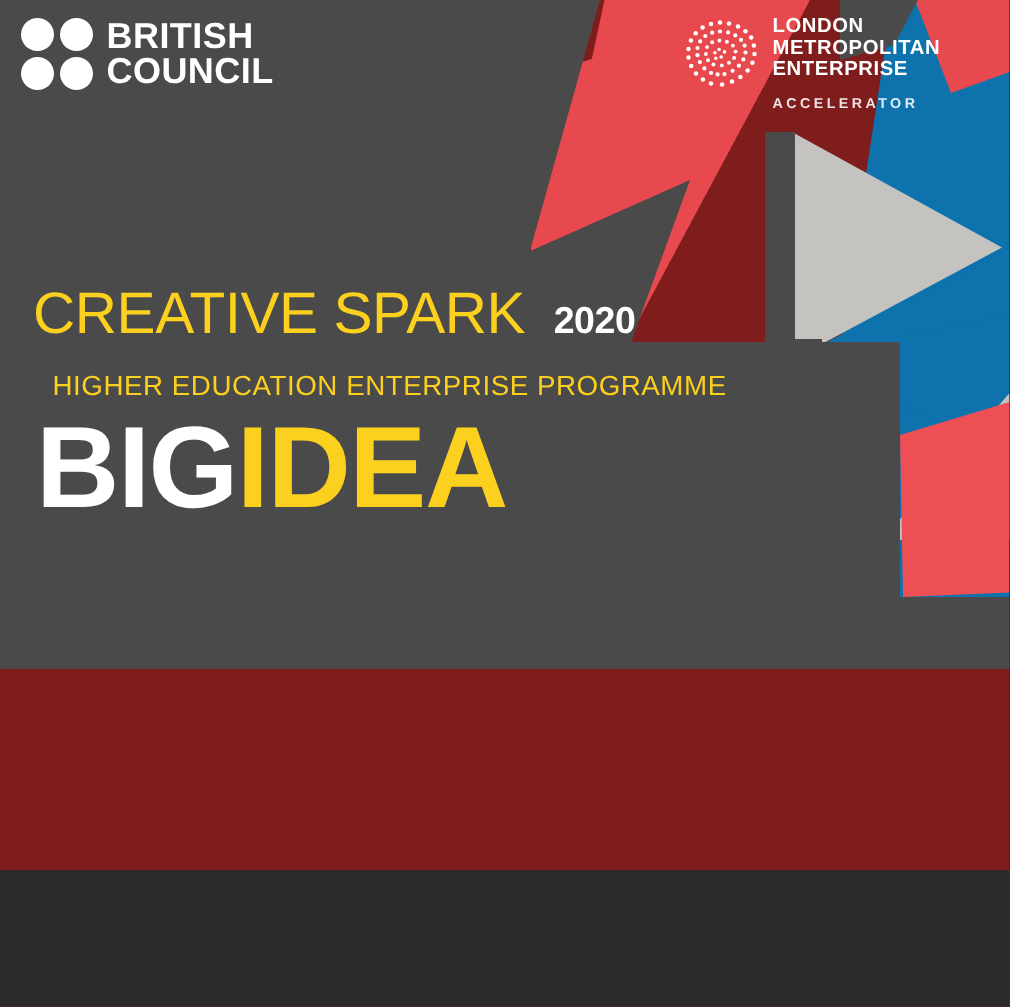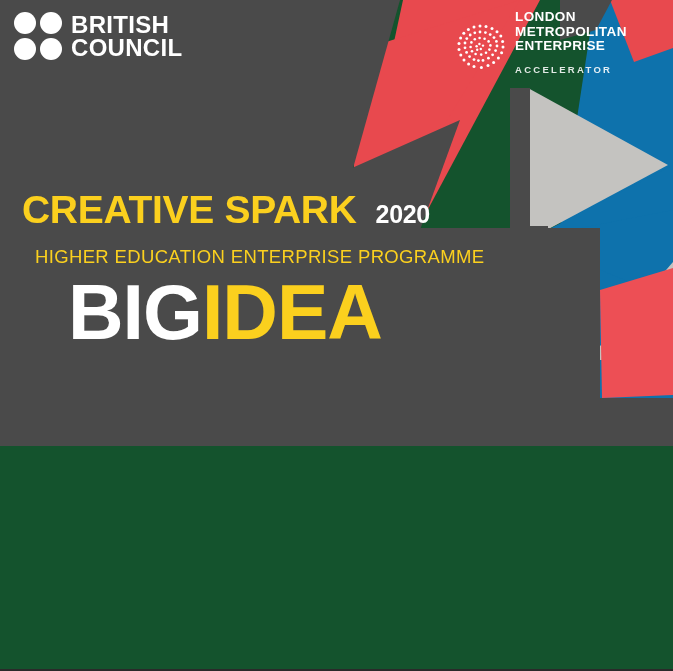--- a/index.html
+++ b/index.html
@@ -3,23 +3,23 @@
 <meta charset="utf-8">
 <style>
   html, body {
     margin: 0;
     padding: 0;
     background: #2a2a2a;
   }
   .poster {
     position: relative;
     width: 673px;
-    height: 669px;
+    height: 580px;
     overflow: hidden;
-    background: #14532d;
+    background: #7f1d1d;
     font-family: "Liberation Sans", sans-serif;
     -webkit-font-smoothing: antialiased;
   }
 
   
   .geo {
     position: absolute;
     left: 0; top: 0;
     width: 673px;
     height: 446px;
@@ -67,21 +67,21 @@
     font-weight: bold;
     letter-spacing: 0.3px;
   }
 
   
   .lm-logo {
     position: absolute;
     left: 452px;
     top: 8px;
     display: flex;
-    align-items: flex-end;
+    align-items: flex-start;
     gap: 7px;
   }
   .lm-mark {
     width: 56px;
     height: 56px;
     flex: none;
   }
   .lm-words {
     display: flex;
     flex-direction: column;
@@ -103,21 +103,21 @@
 
   
   .cs-line {
     position: absolute;
     left: 22px;
     top: 188px;
     white-space: nowrap;
   }
   .cs-line .cs-main {
     font-size: 39px;
-    font-weight: bold;
+    font-weight: normal;
     color: #fbd01e;
     letter-spacing: -0.3px;
   }
   .cs-line .cs-year {
     font-size: 25px;
     font-weight: bold;
     color: #ffffff;
     letter-spacing: -0.3px;
     margin-left: 19px;
   }
@@ -139,21 +139,20 @@
     left: 24px;
     top: 274px;
     white-space: nowrap;
     line-height: 1;
   }
   .bi-line .bi-big {
     font-size: 77px;
     font-weight: bold;
     color: #ffffff;
     letter-spacing: -1px;
-    margin-left: 44px;
   }
   .bi-line .bi-idea {
     font-size: 77px;
     font-weight: bold;
     color: #fbd01e;
     letter-spacing: -1px;
   }
   .challenge {
     position: absolute;
     left: 27px;

